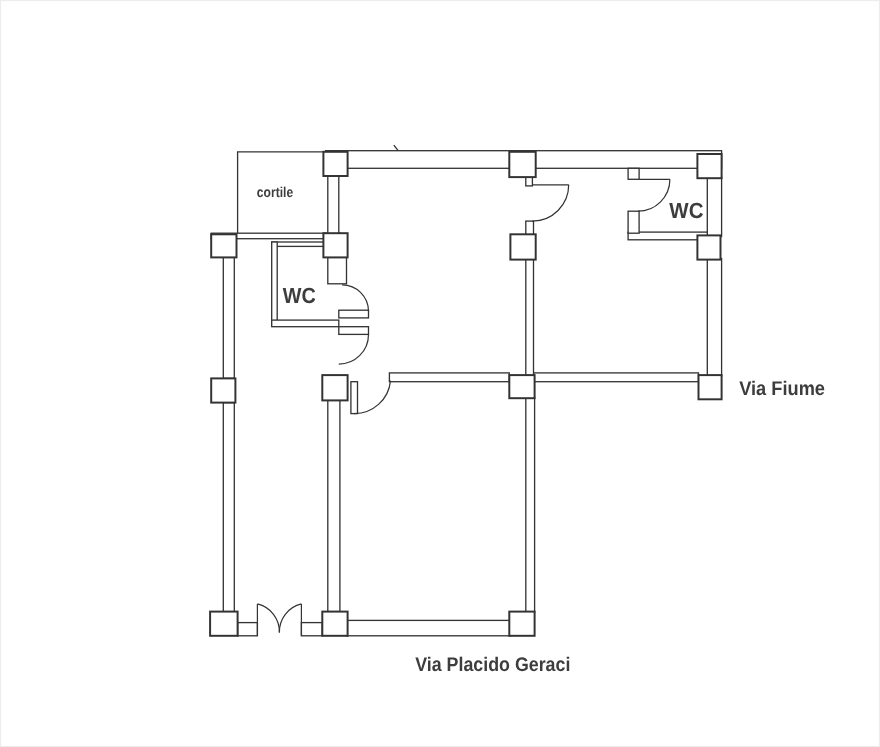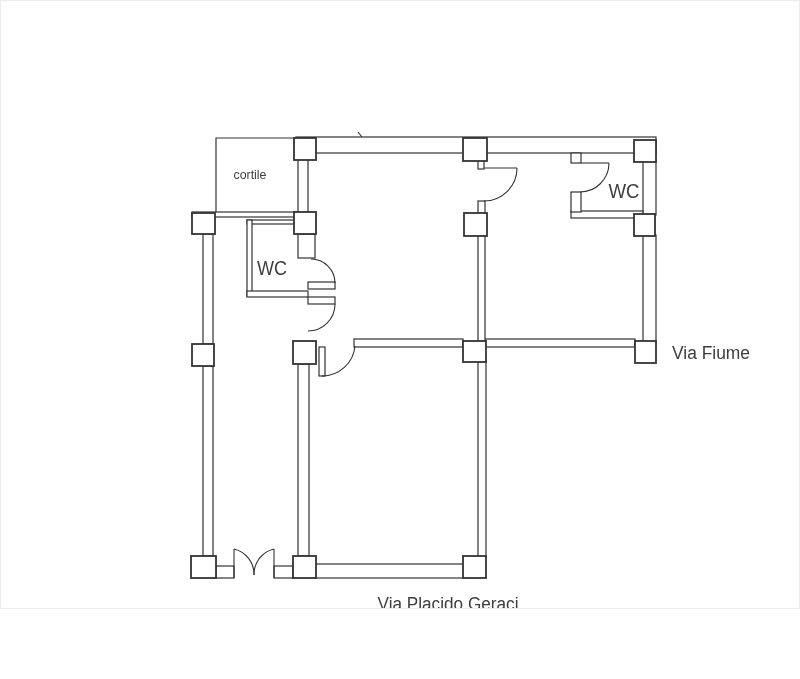--- a/index.html
+++ b/index.html
@@ -4,25 +4,26 @@
 <style>
   html, body {
     margin: 0;
     padding: 0;
     background: #ffffff;
     font-family: "Liberation Sans", sans-serif;
   }
   .stage {
     position: relative;
     width: 800px;
-    height: 609px;
+    height: 679px;
     background: #ffffff;
     border: 1px solid #ececec;
     box-sizing: border-box;
     overflow: hidden;
+    font-weight: bold;
   }
   svg { display: block; }
   .wall {
     fill: #ffffff;
     stroke: #333333;
     stroke-width: 1.2;
   }
   .pillar {
     fill: #ffffff;
     stroke: #333333;

